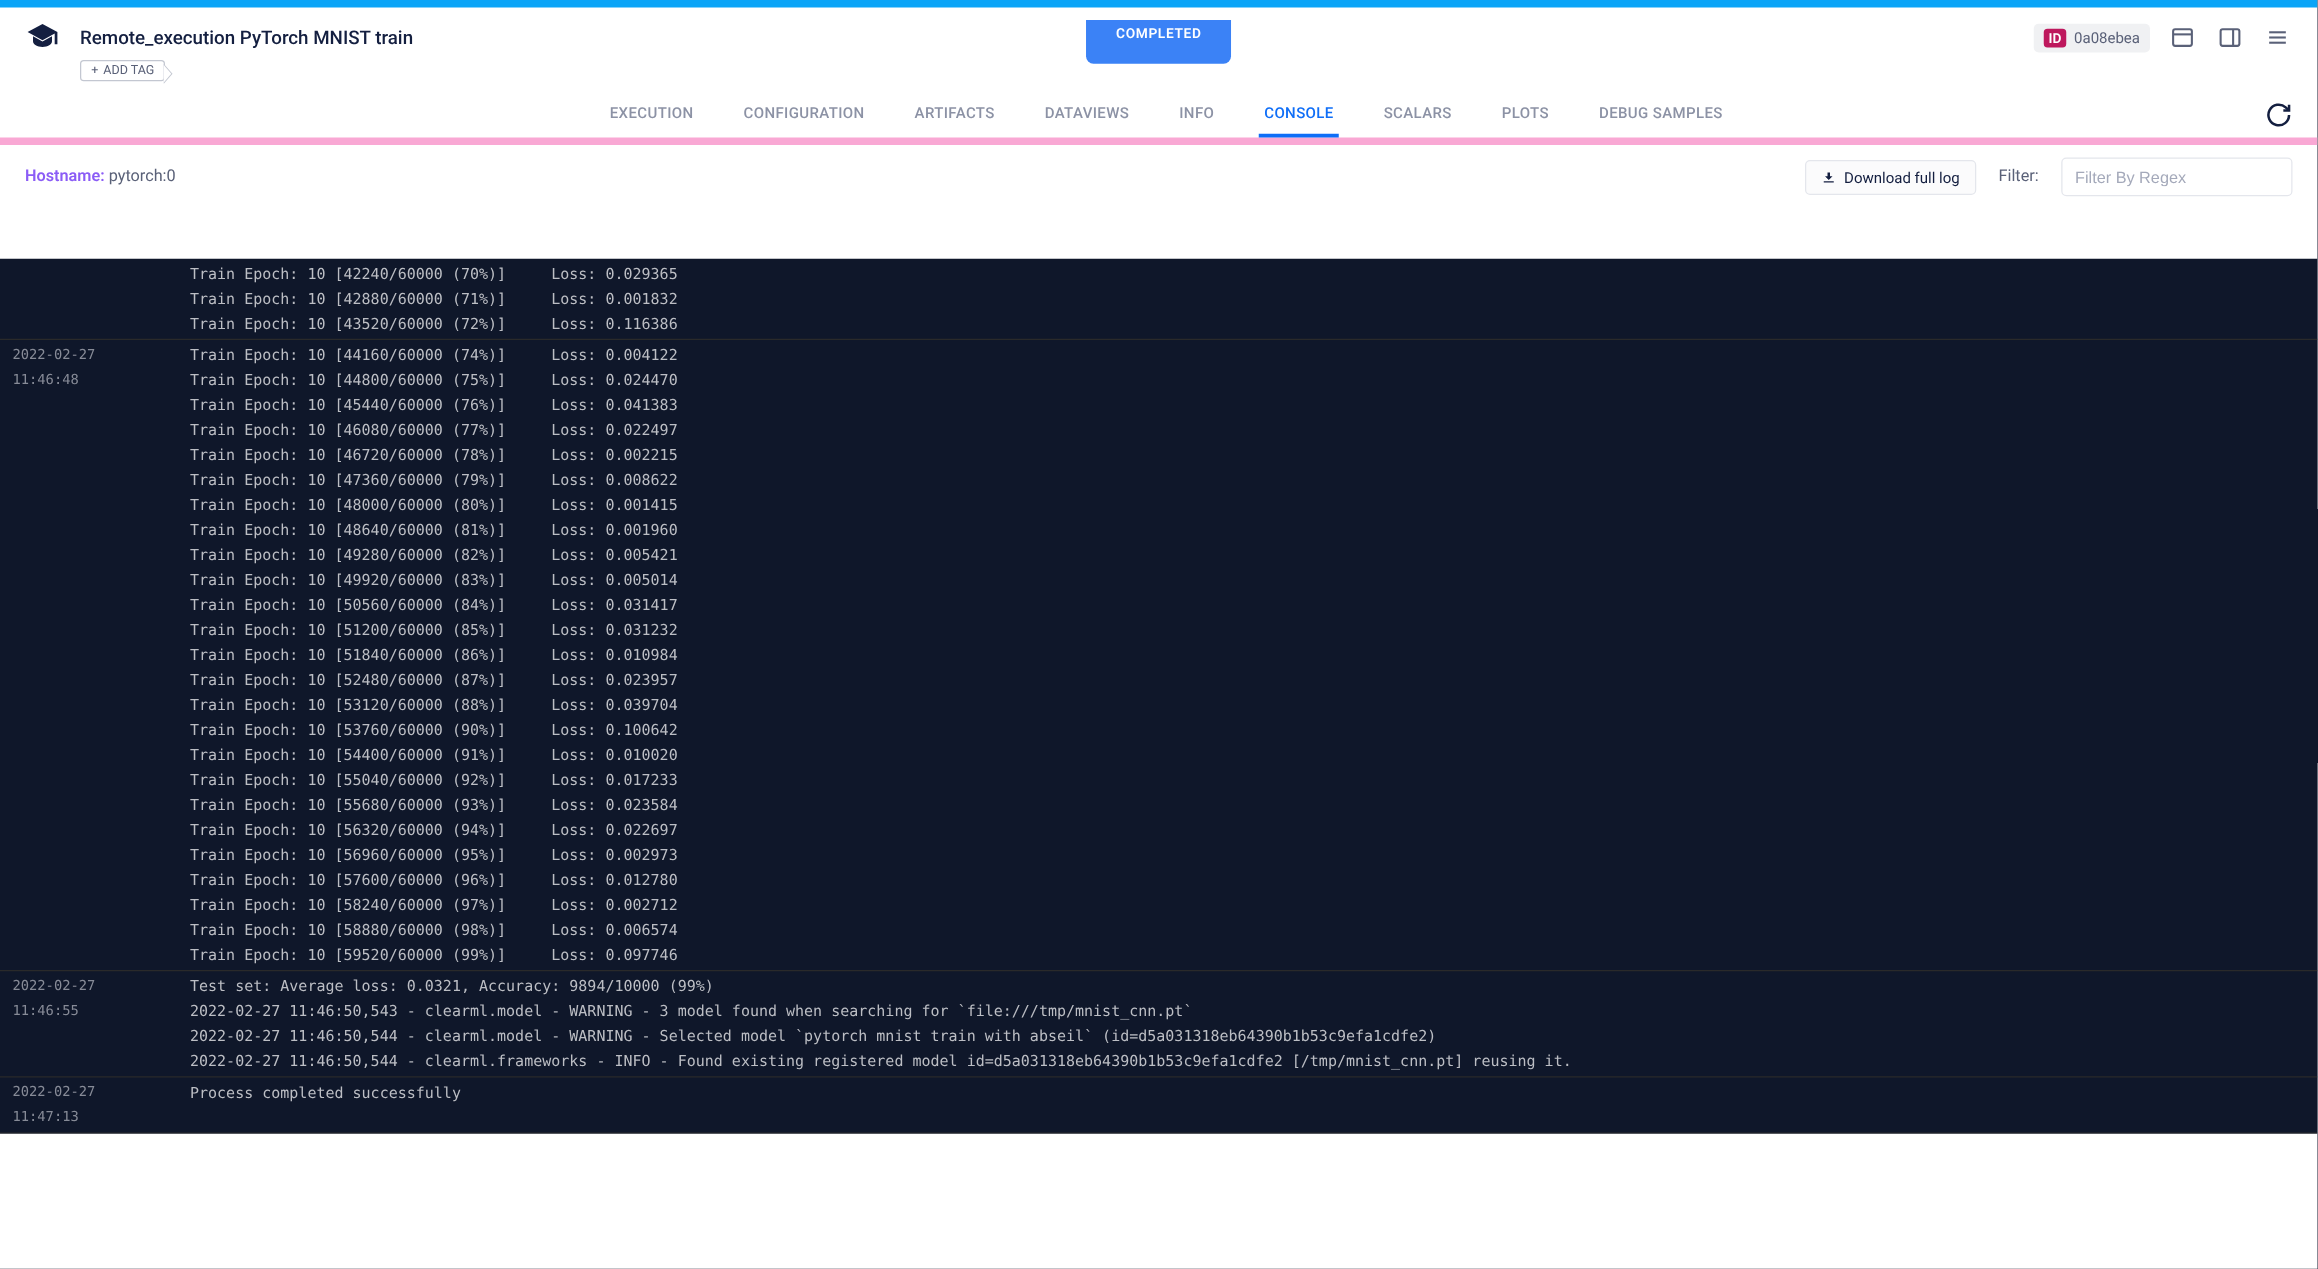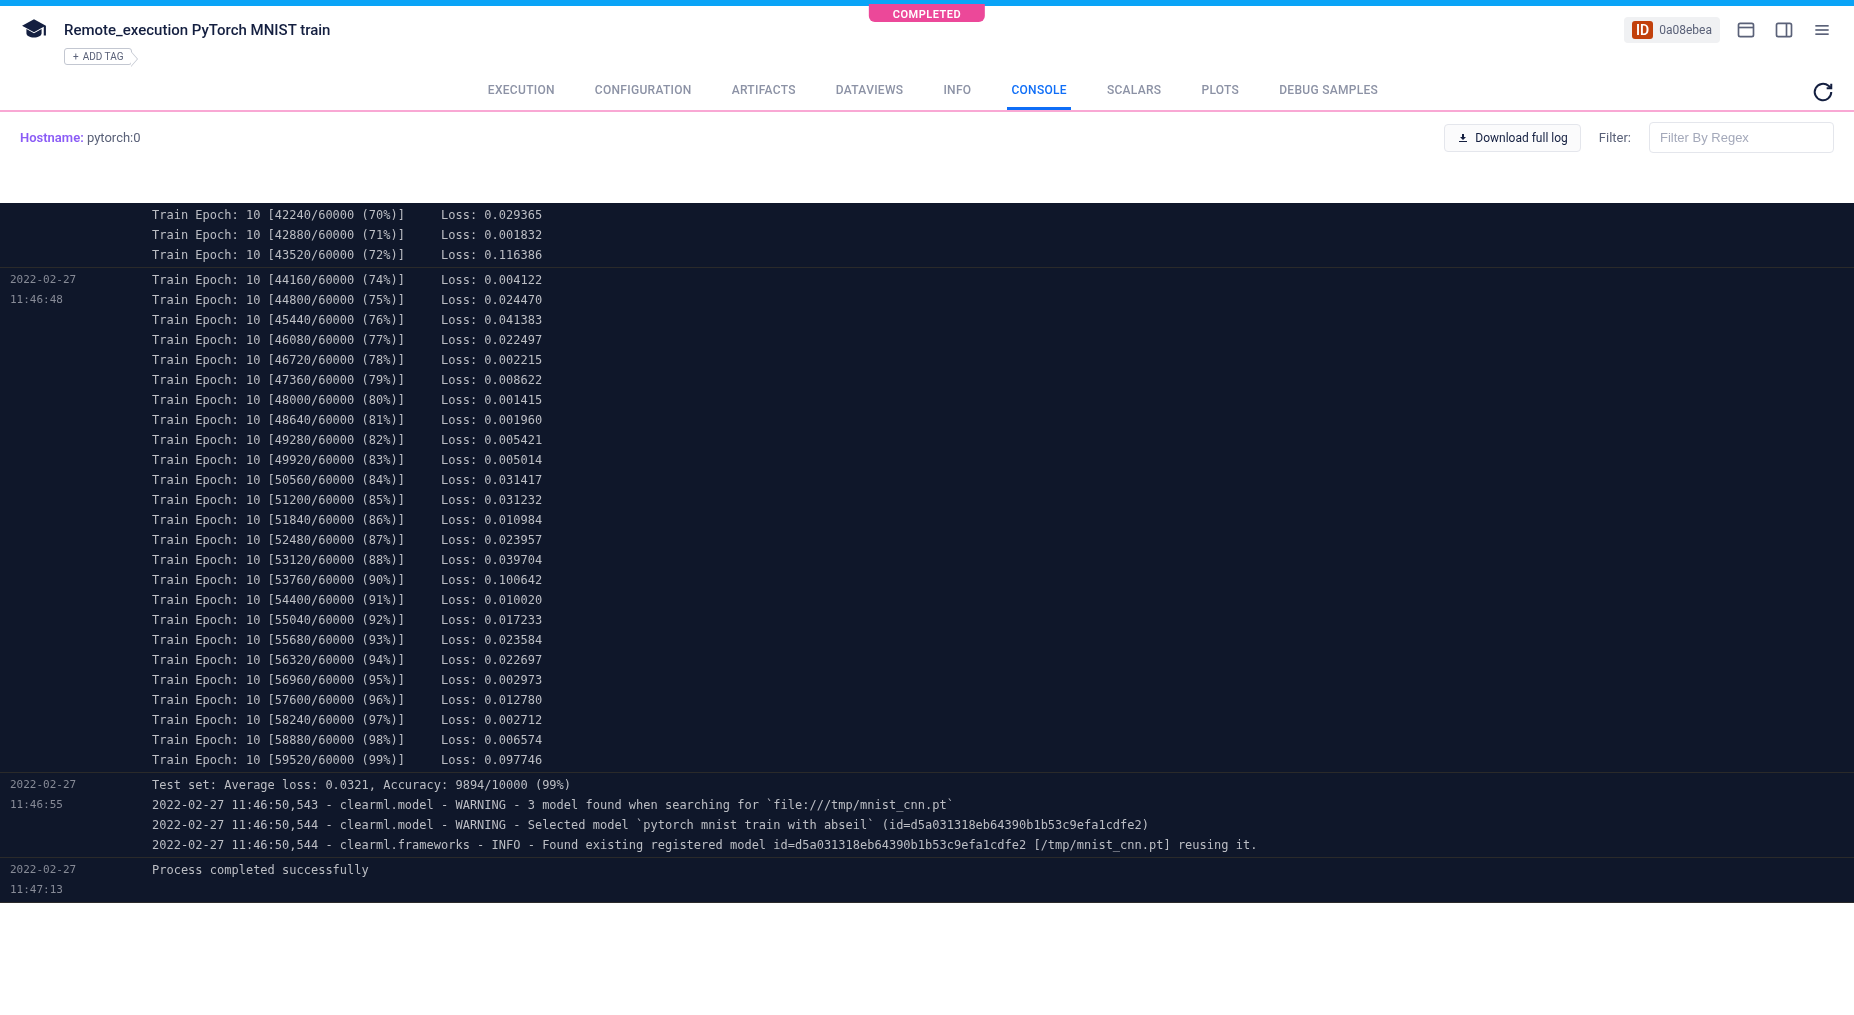--- a/index.html
+++ b/index.html
@@ -1,30 +1,30 @@
 <!DOCTYPE html>
 <html><head>
 <meta charset="utf-8">
 <style>
 * { margin:0; padding:0; box-sizing:border-box; }
 body { font-family:-apple-system,BlinkMacSystemFont,"Segoe UI",Roboto,sans-serif; background:#fff; color:#333; font-size:13px; }
 .topbar { height:6px; background:#0aa4f7; }
-.status-pill { position:absolute; top:4px; left:50%; transform:translateX(-50%); background:#ec4899; color:#fff; padding:4px 24px 1px; font-size:11px; font-weight:600; letter-spacing:0.5px; border-radius:0 0 6px 6px; }
+.status-pill { position:absolute; top:16px; left:50%; transform:translateX(-50%); background:#3b82f6; color:#fff; padding:4px 24px 18px; font-size:11px; font-weight:600; letter-spacing:0.5px; border-radius:0 0 6px 6px; }
 .header { display:flex; align-items:center; padding:10px 20px 0; position:relative; }
 .logo-icon { width:28px; height:28px; margin-right:16px; display:flex; align-items:center; justify-content:center; color:#141f40; }
 .title { font-size:15px; font-weight:500; color:#141f40; }
 .header-right { margin-left:auto; display:flex; align-items:center; gap:14px; }
 .id-chip { display:flex; align-items:center; background:#f0f1f3; border-radius:4px; padding:4px 8px; font-size:12px; color:#5a6178; gap:6px; }
-.id-chip .badge { background:#c2410c; color:#fff; padding:1px 4px; border-radius:3px; font-size:14px; font-weight:600; }
+.id-chip .badge { background:#be185d; color:#fff; padding:1px 4px; border-radius:3px; font-size:11px; font-weight:600; }
 .icon-btn { width:24px; height:24px; display:flex; align-items:center; justify-content:center; cursor:pointer; color:#5a6178; }
 .tag-row { padding:4px 20px 8px 64px; }
 .add-tag { display:inline-flex; align-items:center; gap:4px; border:1px solid #c3c7d1; color:#5a6178; font-size:10px; padding:2px 8px; border-radius:3px; cursor:pointer; position:relative; }
 .add-tag::after { content:""; position:absolute; right:-7px; top:2px; width:0; height:0; border-top:8px solid transparent; border-bottom:8px solid transparent; border-left:7px solid #c3c7d1; }
 .add-tag::before { content:""; position:absolute; right:-5.5px; top:2.5px; width:0; height:0; border-top:7.5px solid transparent; border-bottom:7.5px solid transparent; border-left:6px solid #fff; z-index:1; }
-.tabs-wrap { border-bottom:2px solid #f9a8d4; position:relative; display:flex; justify-content:center;padding-left:12px; }
+.tabs-wrap { border-bottom:6px solid #f9a8d4; position:relative; display:flex; justify-content:center;padding-left:12px; }
 .tabs { display:flex; gap:32px; }
 .tab { padding:10px 4px; font-size:12px; font-weight:500; color:#8c92a5; letter-spacing:0.3px; cursor:pointer; border-bottom:3px solid transparent; }
 .tab.active { color:#0f6ef7; border-bottom-color:#0f6ef7; }
 .refresh-icon { position:absolute; right:20px; top:8px; color:#141f40; cursor:pointer; }
 .toolbar { display:flex; align-items:center; padding:10px 20px; gap:12px; }
 .hostname-label { font-weight:600; color:#8b5cf6; font-size:13px; }
 .hostname-value { color:#5a6178; }
 .toolbar-right { margin-left:auto; display:flex; align-items:center; gap:18px; }
 .download-btn { display:flex; align-items:center; gap:6px; border:1px solid #e4e6ec; background:#fbfbfc; padding:6px 12px; border-radius:4px; font-size:12px; color:#141f40; cursor:pointer; }
 .filter-label { font-size:13px; color:#5a6178; }

